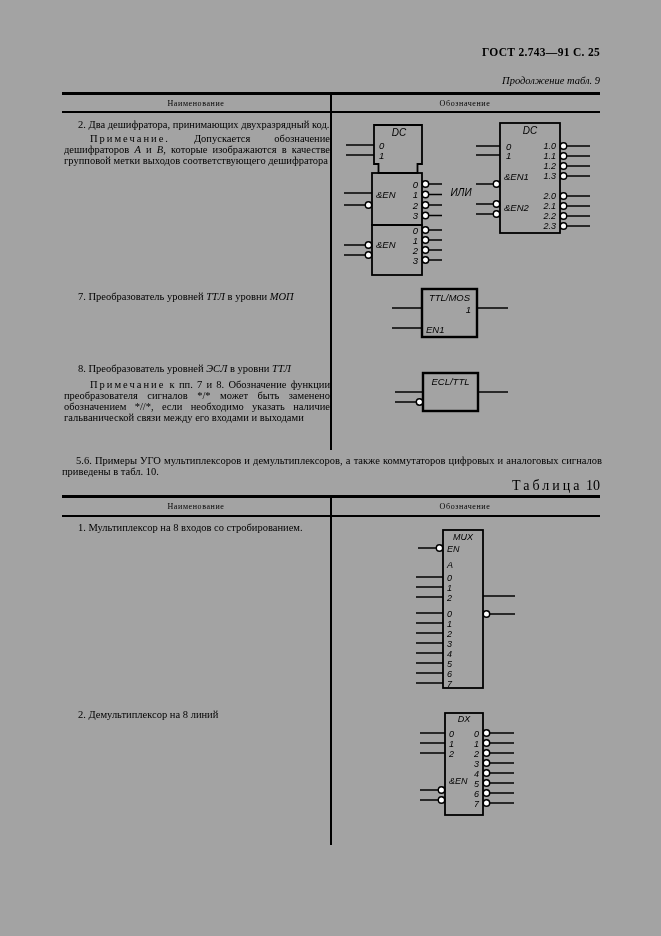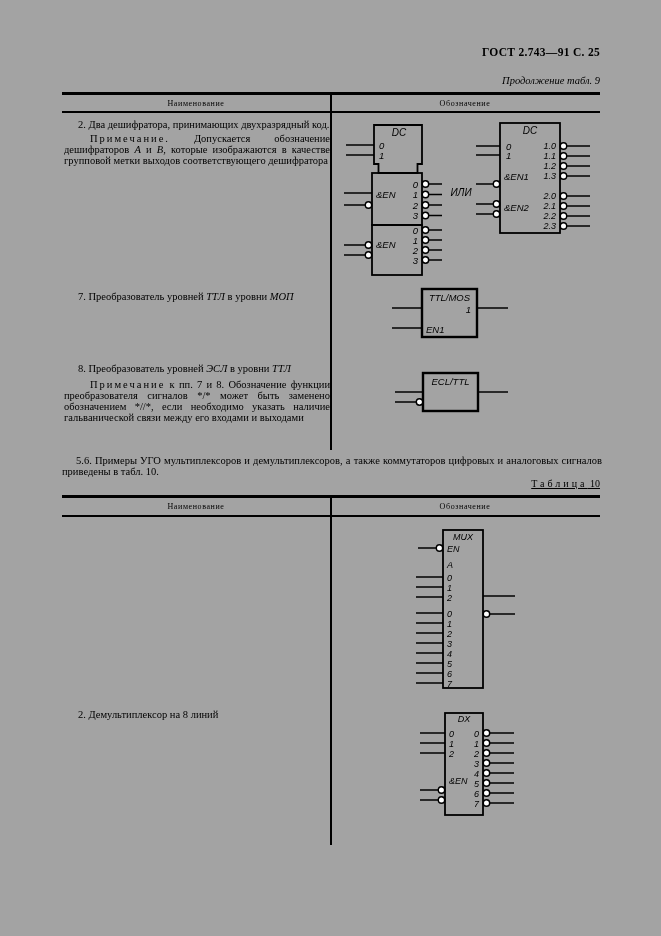--- a/index.html
+++ b/index.html
@@ -11,21 +11,21 @@
   .th{position:absolute;font-size:8px;letter-spacing:0.6px;text-align:center;}
   .txt{position:absolute;font-size:10.5px;line-height:11px;}
   .txt p{margin:0;text-align:justify;}
   p.item{text-indent:14px;}
   p.note{text-indent:26px;}
   .mt3{margin-top:3px!important;}
   .mt5{margin-top:5px!important;}
   .mt6{margin-top:6px!important;}
   .it{font-style:italic;}
   .ls{letter-spacing:2px;}
-  .tbl-label{position:absolute;right:61px;top:478px;font-size:10px;text-decoration:underline;}
+  .tbl-label{position:absolute;right:61px;top:478px;font-size:14px;}
   .tbl-label .sp{letter-spacing:3px;}
   svg{position:absolute;overflow:visible;}
   .blk{fill:none;stroke:#000;stroke-width:1.8px;}
   .blk2{fill:none;stroke:#000;stroke-width:2.4px;}
   .ln{stroke:#000;stroke-width:1.5px;}
   .inv{fill:#fff;stroke:#000;stroke-width:1.4px;}
   .dlb{font-family:"Liberation Sans",sans-serif;font-style:italic;fill:#000;}
   .f10{font-size:10px;}
   .f95{font-size:9.5px;}
   .f9{font-size:9px;}
@@ -178,20 +178,21 @@
   <div class="tbl-label"><span class="sp">Таблица</span> <span>10</span></div>
 
   <div class="rule" style="left:62px;top:495px;width:538px;height:2.5px;"></div>
   <div class="rule" style="left:62px;top:514.5px;width:538px;height:2.5px;"></div>
   <div class="rule" style="left:330px;top:495px;width:1.5px;height:350px;"></div>
 
   <div class="th" style="left:62px;top:502px;width:268px;">Наименование</div>
   <div class="th" style="left:330px;top:502px;width:270px;">Обозначение</div>
 
   <div class="txt" style="left:64px;top:522px;width:266px;">
+    <p class="item">1. Мультиплексор на 8 входов со стробированием.</p>
   </div>
 
   <svg style="left:405px;top:526px;" width="120" height="168" viewBox="405 526 120 168">
     <rect class="blk" x="443" y="530" width="40" height="158"></rect>
     <text class="dlb f9 mid" x="463" y="540">MUX</text>
     <line class="ln" x1="418" y1="548" x2="436" y2="548"></line>
     <circle class="inv" cx="439.5" cy="548" r="3.2"></circle>
     <text class="dlb f9" x="447" y="552">EN</text>
     <text class="dlb f9" x="447" y="568">A</text>
     <line class="ln" x1="416" y1="577" x2="443" y2="577"></line>

